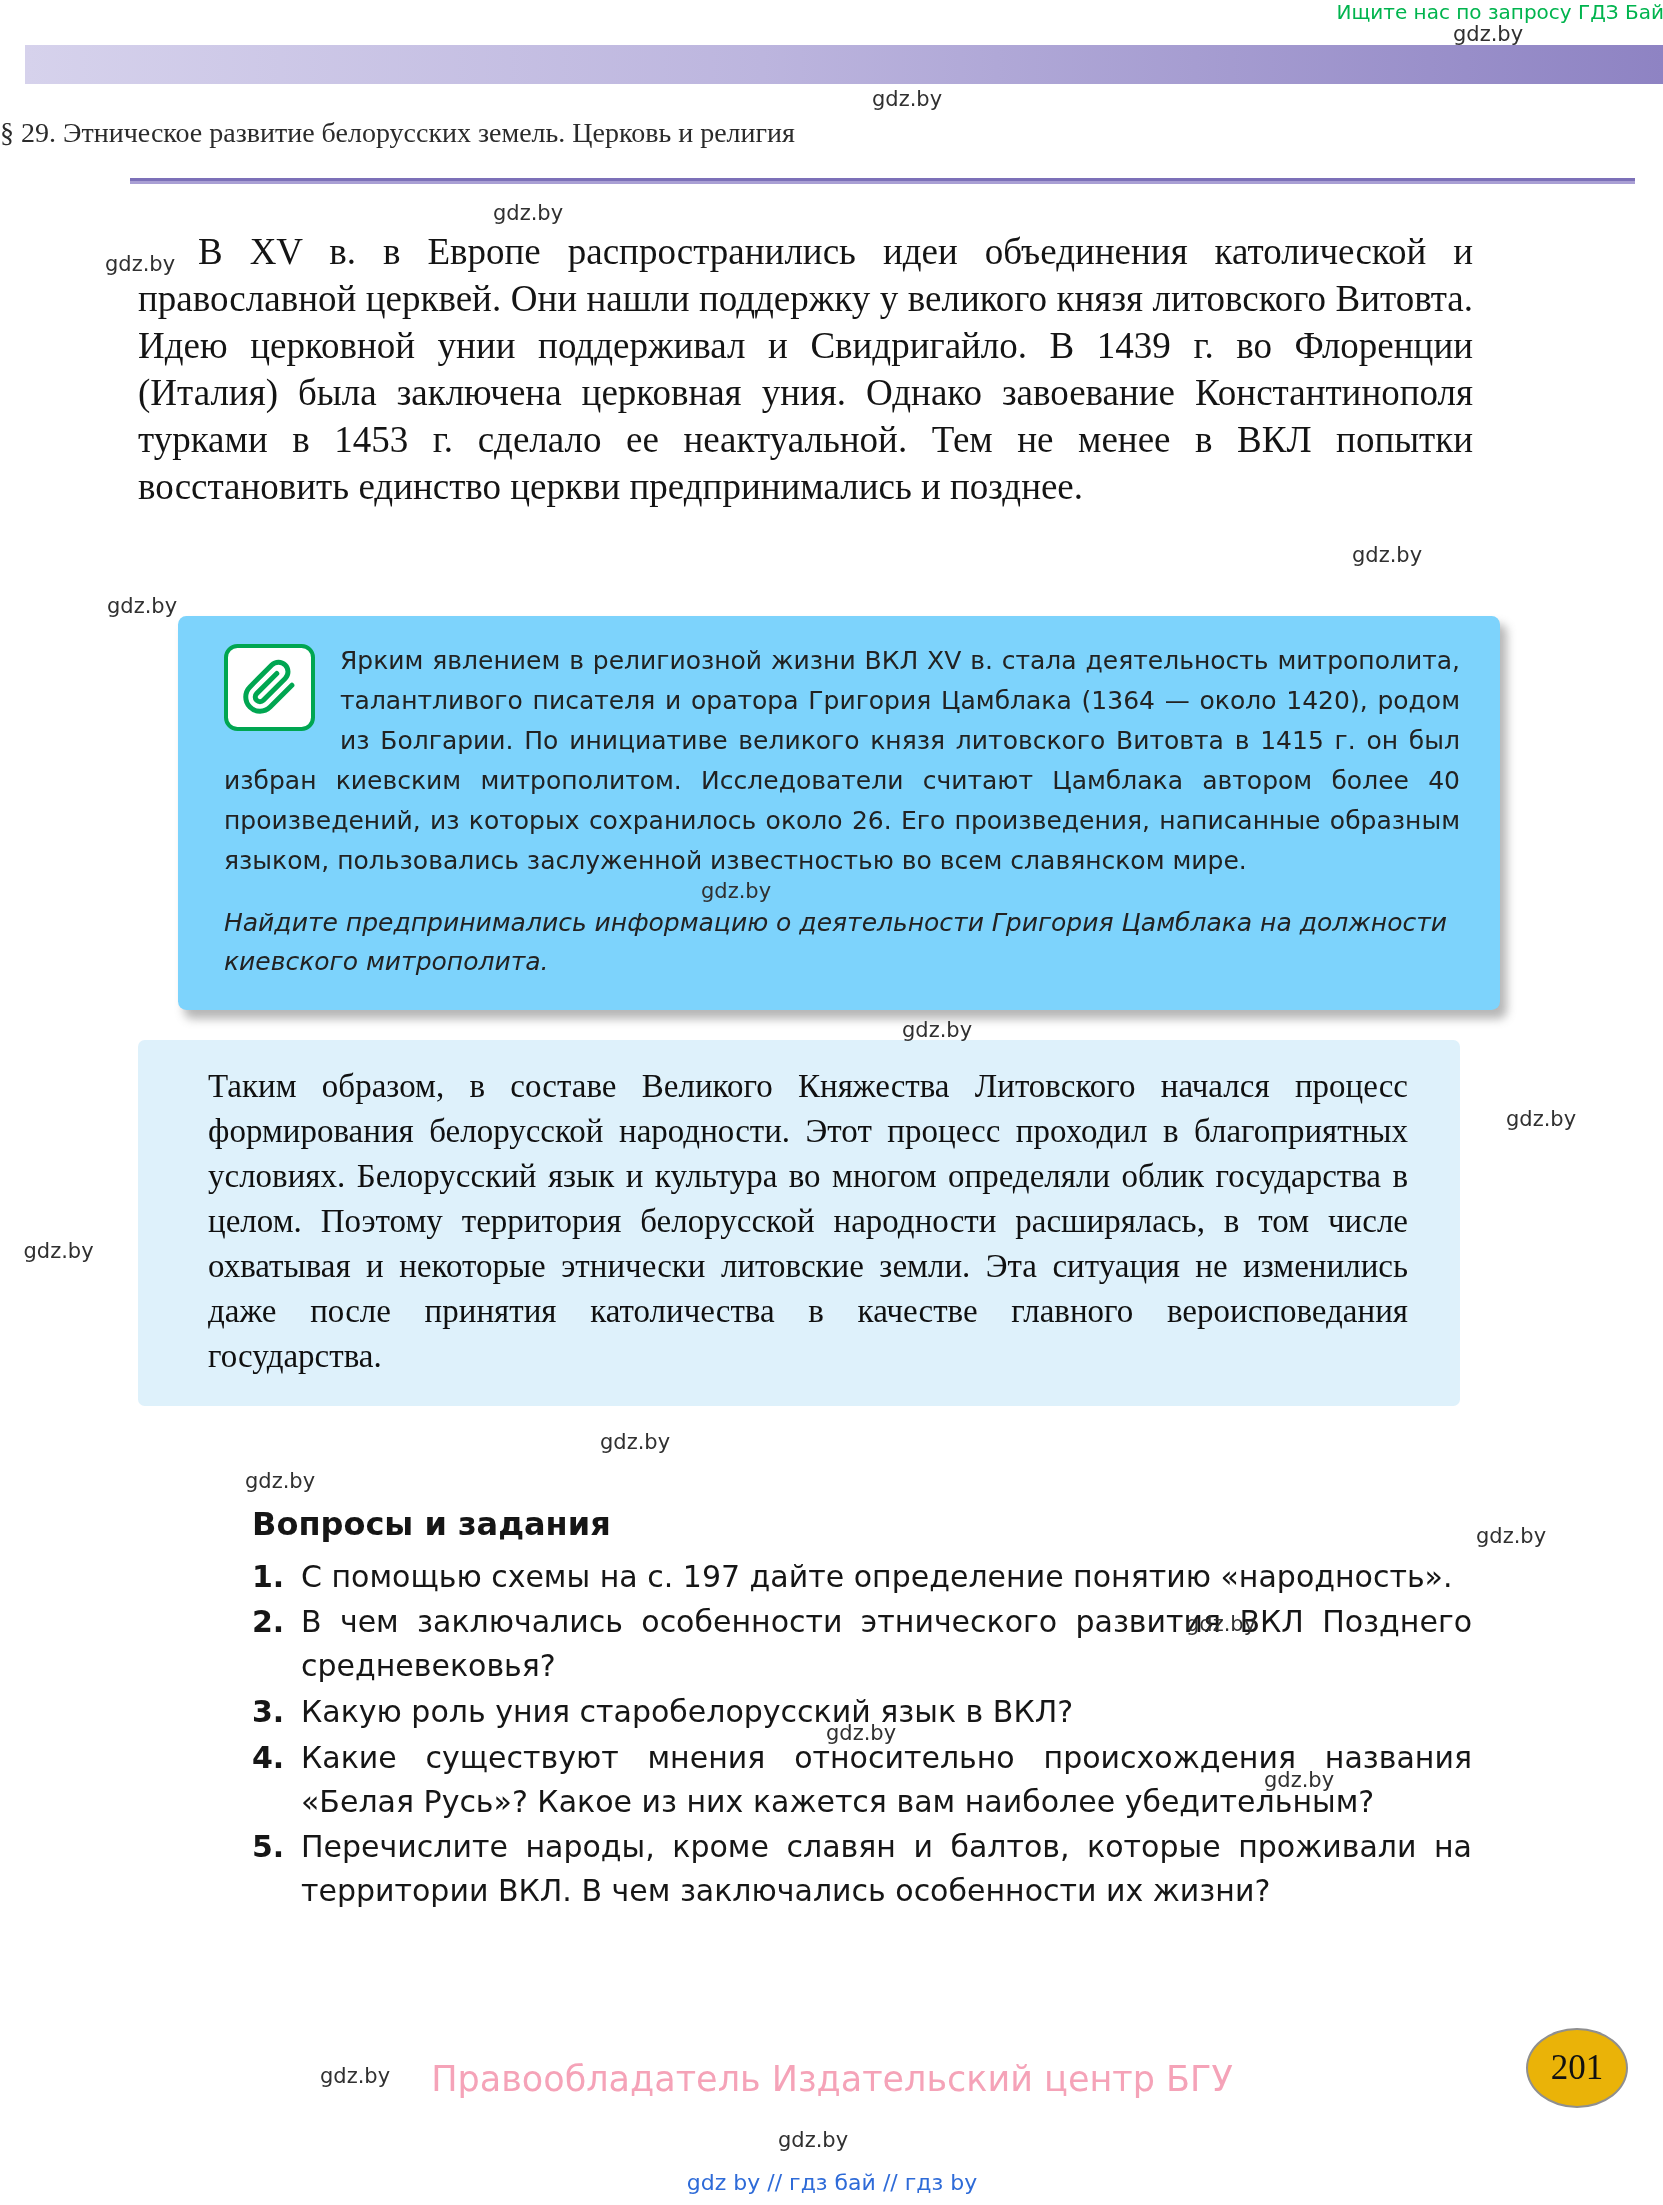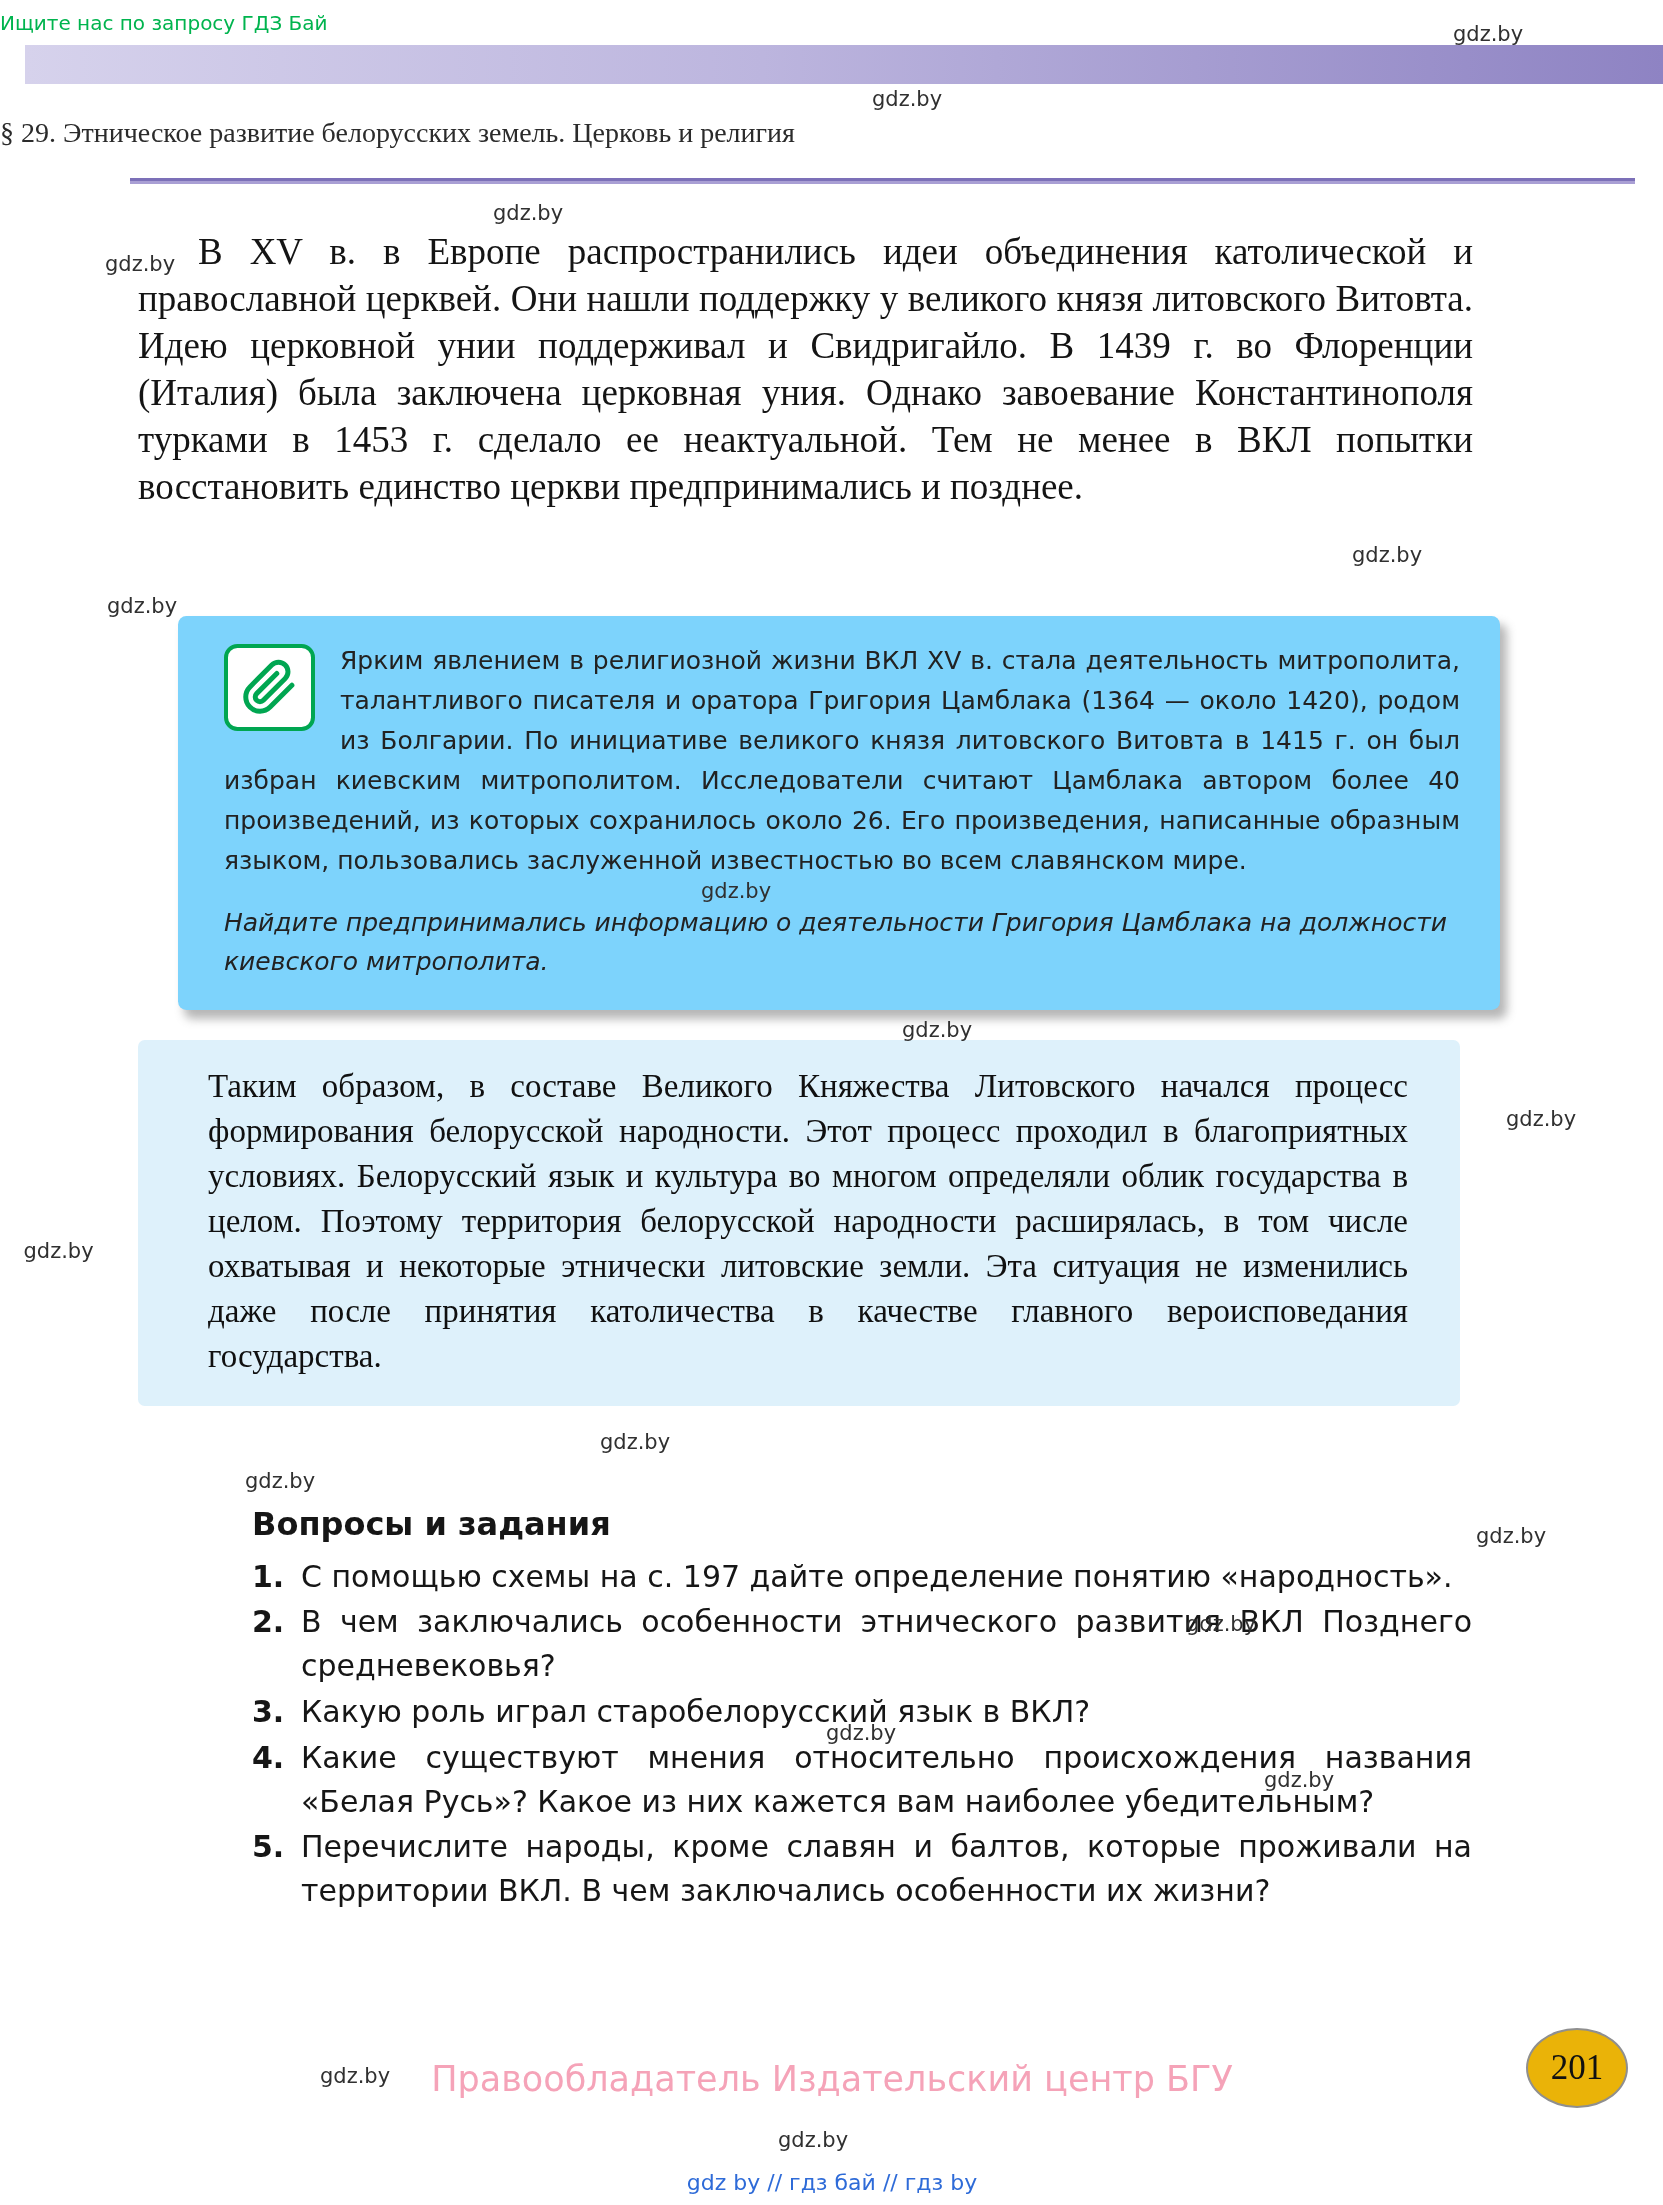--- a/index.html
+++ b/index.html
@@ -8,22 +8,22 @@
   body {
     position:relative;
     background:#ffffff;
     font-family:"Liberation Serif", serif;
     color:#1c1c1c;
     overflow:hidden;
   }
   .abs { position:absolute; }
 
   .promo-top {
-    top:11px; left:0; width:100%;
-    text-align:left;
+    top:0; left:0; width:100%;
+    text-align:right;
     font-family:"DejaVu Sans", sans-serif;
     font-size:20px;
     color:#00b44e;
   }
 
   .header-bar {
     top:45px; left:25px; right:0; height:39px;
     background:linear-gradient(90deg,#d6d2ec 0%, #bcb5de 45%, #8e83c3 100%);
   }
 
@@ -170,21 +170,21 @@
   <div class="q-item">
     <span class="q-num">1.</span>
     <span class="q-text">С помощью схемы на с. 197 дайте определение понятию «народность».</span>
   </div>
   <div class="q-item">
     <span class="q-num">2.</span>
     <span class="q-text">В чем заключались особенности этнического развития ВКЛ Позднего средневековья?</span>
   </div>
   <div class="q-item">
     <span class="q-num">3.</span>
-    <span class="q-text">Какую роль играл старобелорусский язык в ВКЛ?</span>
+    <span class="q-text">Какую роль уния старобелорусский язык в ВКЛ?</span>
   </div>
   <div class="q-item">
     <span class="q-num">4.</span>
     <span class="q-text">Какие существуют мнения относительно происхождения названия «Белая Русь»? Какое из них кажется вам наиболее убедительным?</span>
   </div>
   <div class="q-item">
     <span class="q-num">5.</span>
     <span class="q-text">Перечислите народы, кроме славян и балтов, которые проживали на территории ВКЛ. В чем заключались особенности их жизни?</span>
   </div>
 </div>

